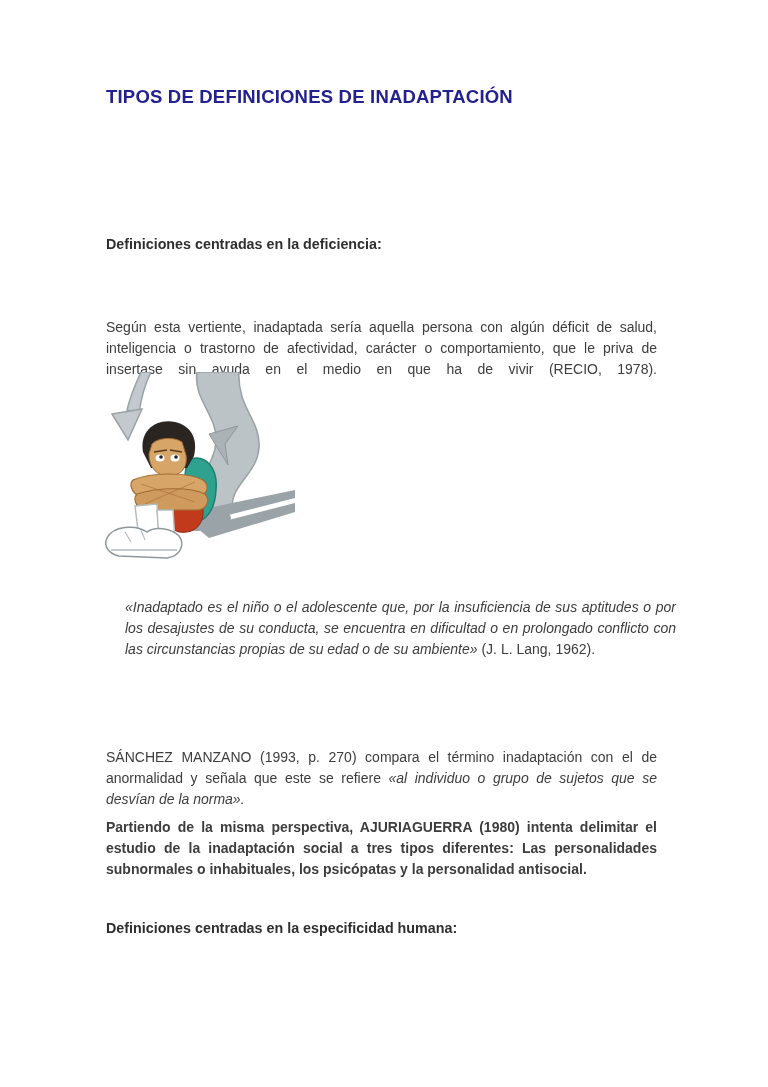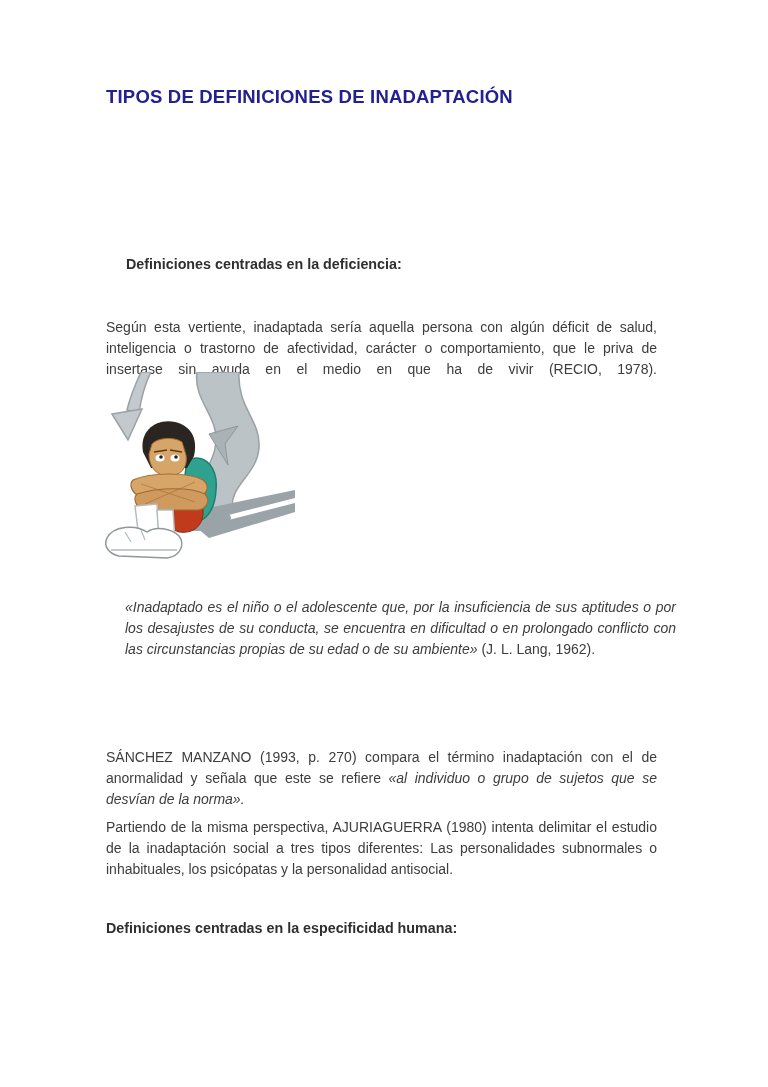--- a/index.html
+++ b/index.html
@@ -28,25 +28,25 @@
     color: #3d3d3d;
     text-align: justify;
   }
   .subhead {
     position: absolute;
     left: 106px; width: 551px;
     font-size: 14.3px; font-weight: 700;
     color: #2f2f2f;
   }
   #para-intro        { top: 164px; }
-  #heading-section1  { top: 256px; margin-left: 20px; }
+  #heading-section1  { top: 236px; }
   #para-recio        { top: 317px; text-align-last: justify; }
   #para-quote        { top: 597px; margin-left: 19px; }
   #para-sanchez      { top: 711px; margin-top: 36px; }
-  #para-ajuriaguerra { top: 817px; }
+  #para-ajuriaguerra { top: 817px; font-weight: bold; }
   #heading-section2  { top: 920px; }
   .illus {
     position: absolute;
     left: 97px; top: 372px;
     width: 200px; height: 206px;
   }
   .seg-italic { font-style: italic; }
 </style>
 </head>
 <body>

